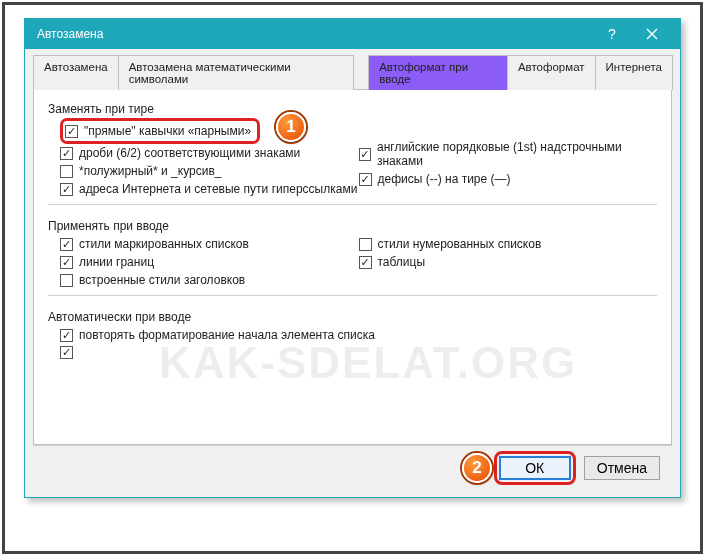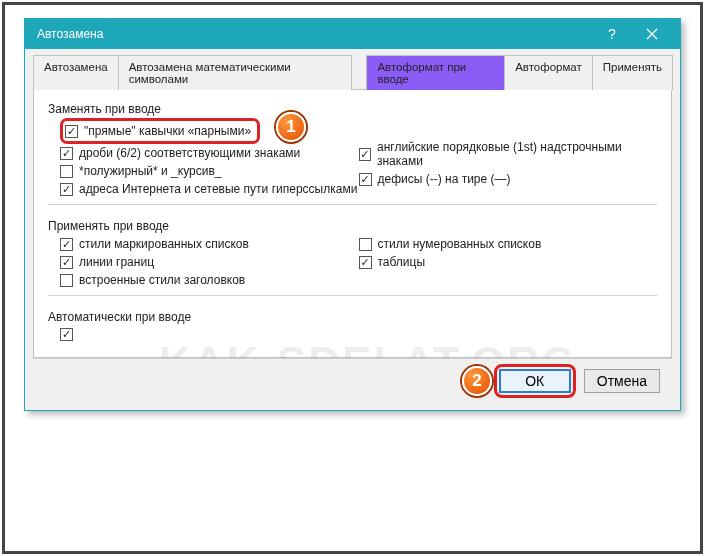--- a/index.html
+++ b/index.html
@@ -17,21 +17,21 @@
   .outer-border {
     position: absolute;
     left: 2px; top: 2px; right: 2px; bottom: 2px;
     border: 3px solid #444;
     background: #fff;
   }
   .dialog {
     position: absolute;
     left: 24px; top: 18px;
     width: 657px;
-    height: 393px;
+    height: 480px;
     border: 1px solid #1ea7b8;
     box-shadow: 4px 4px 6px rgba(0,0,0,0.25);
     background: #fff;
     display: flex;
     flex-direction: column;
   }
   .titlebar {
     height: 30px;
     background: #1ea7b8;
     color: #fff;
@@ -207,28 +207,28 @@
         </svg>
     </div>
   </div>
 
   <div class="content">
     <div class="tabs">
       <div class="tab">Автозамена</div>
       <div class="tab">Автозамена математическими символами</div>
       <div class="tab active">Автоформат при вводе</div>
       <div class="tab">Автоформат</div>
-      <div class="tab">Применять</div>
+      <div class="tab">Интернета</div>
     </div>
 
     <div class="tabpanel">
 
       <div class="watermark">KAK-SDELAT.ORG</div>
 
-      <div class="group-label">Заменять при вводе</div>
+      <div class="group-label">Заменять при тире</div>
       <div class="cols" style="padding-left:12px; position:relative;">
         <div class="col">
           <div style="position:relative;">
             <span class="highlight-red">
               <span class="chk">
                 <span class="box checked"></span>
                 <span>"прямые" кавычки «парными»</span>
               </span>
             </span>
             <div class="badge" style="left:216px; top:-6px;">1</div>
@@ -287,20 +287,24 @@
           </div>
         </div>
       </div>
 
       <hr class="hr">
 
       <div class="group-label">Автоматически при вводе</div>
       <div style="padding-left:12px;">
         <div class="chk">
           <span class="box checked"></span>
+          <span>повторять форматирование начала элемента списка</span>
+        </div>
+        <div class="chk">
+          <span class="box checked"></span>
         </div>
       </div>
 
     </div>
 
     <div class="btnbar" style="position:relative;">
       <div class="badge" style="right:180px; top:7px;">2</div>
       <span class="ok-wrap">
         <div class="wbtn ok">ОК</div>
       </span>

